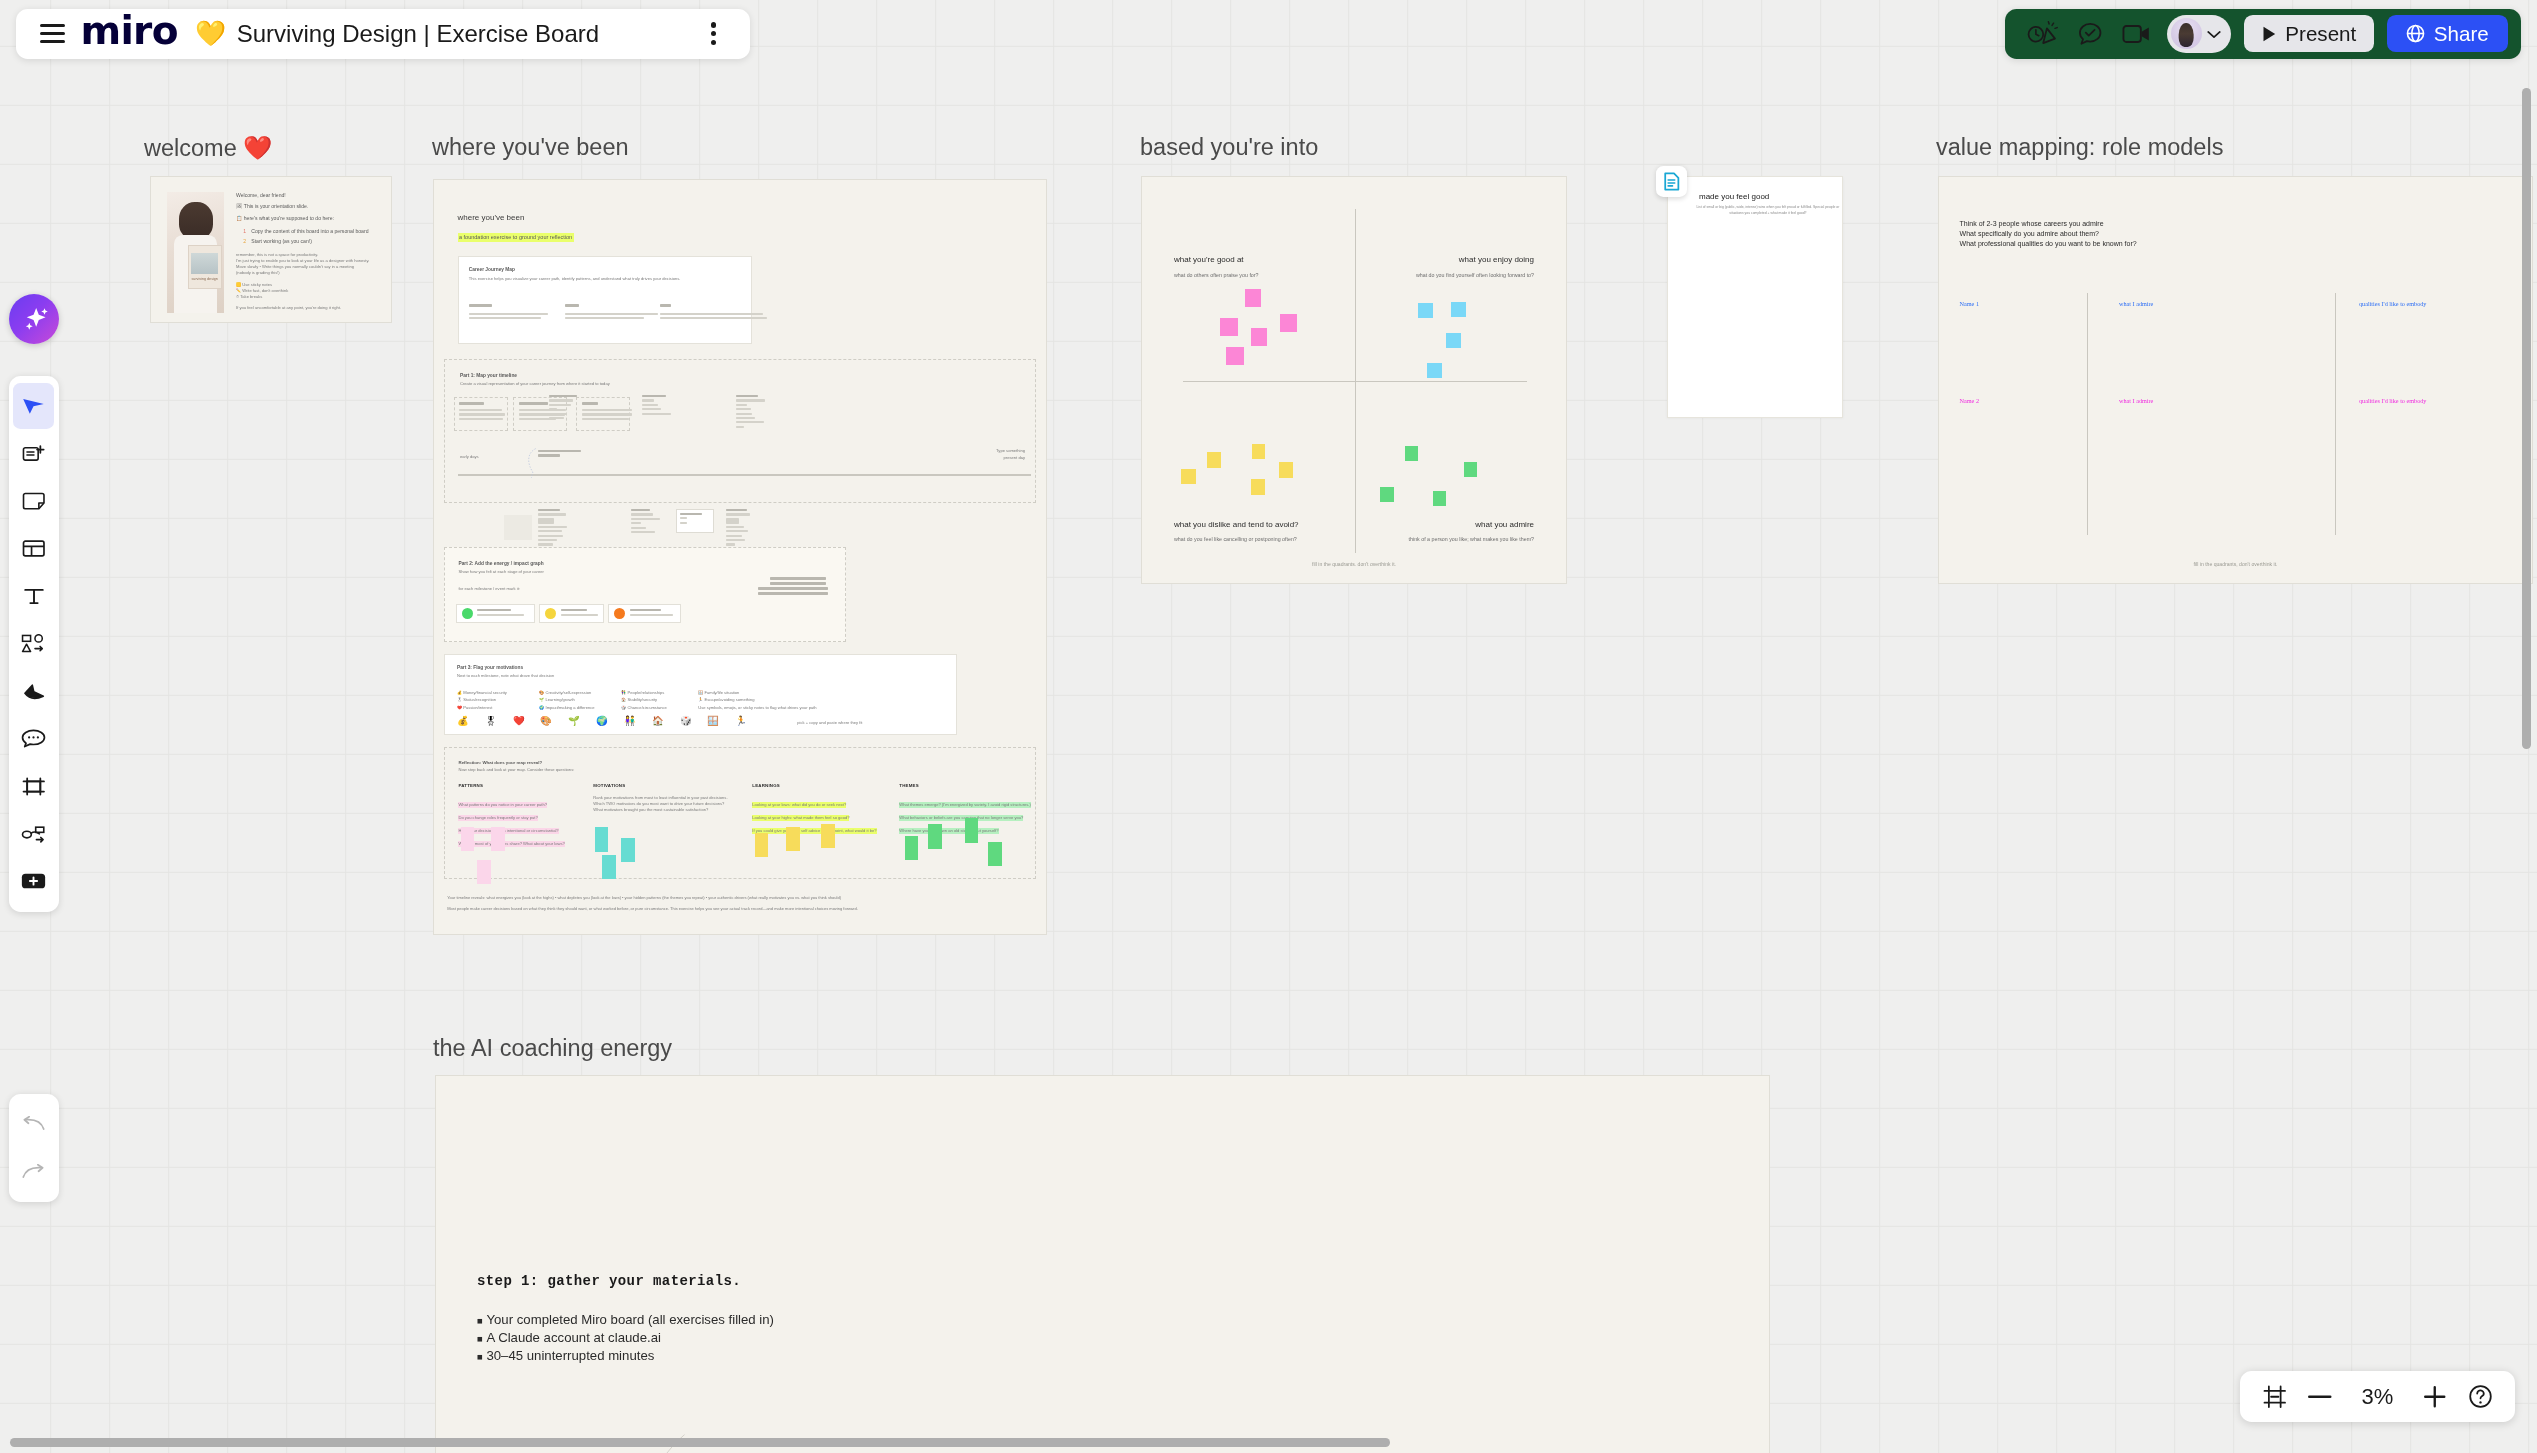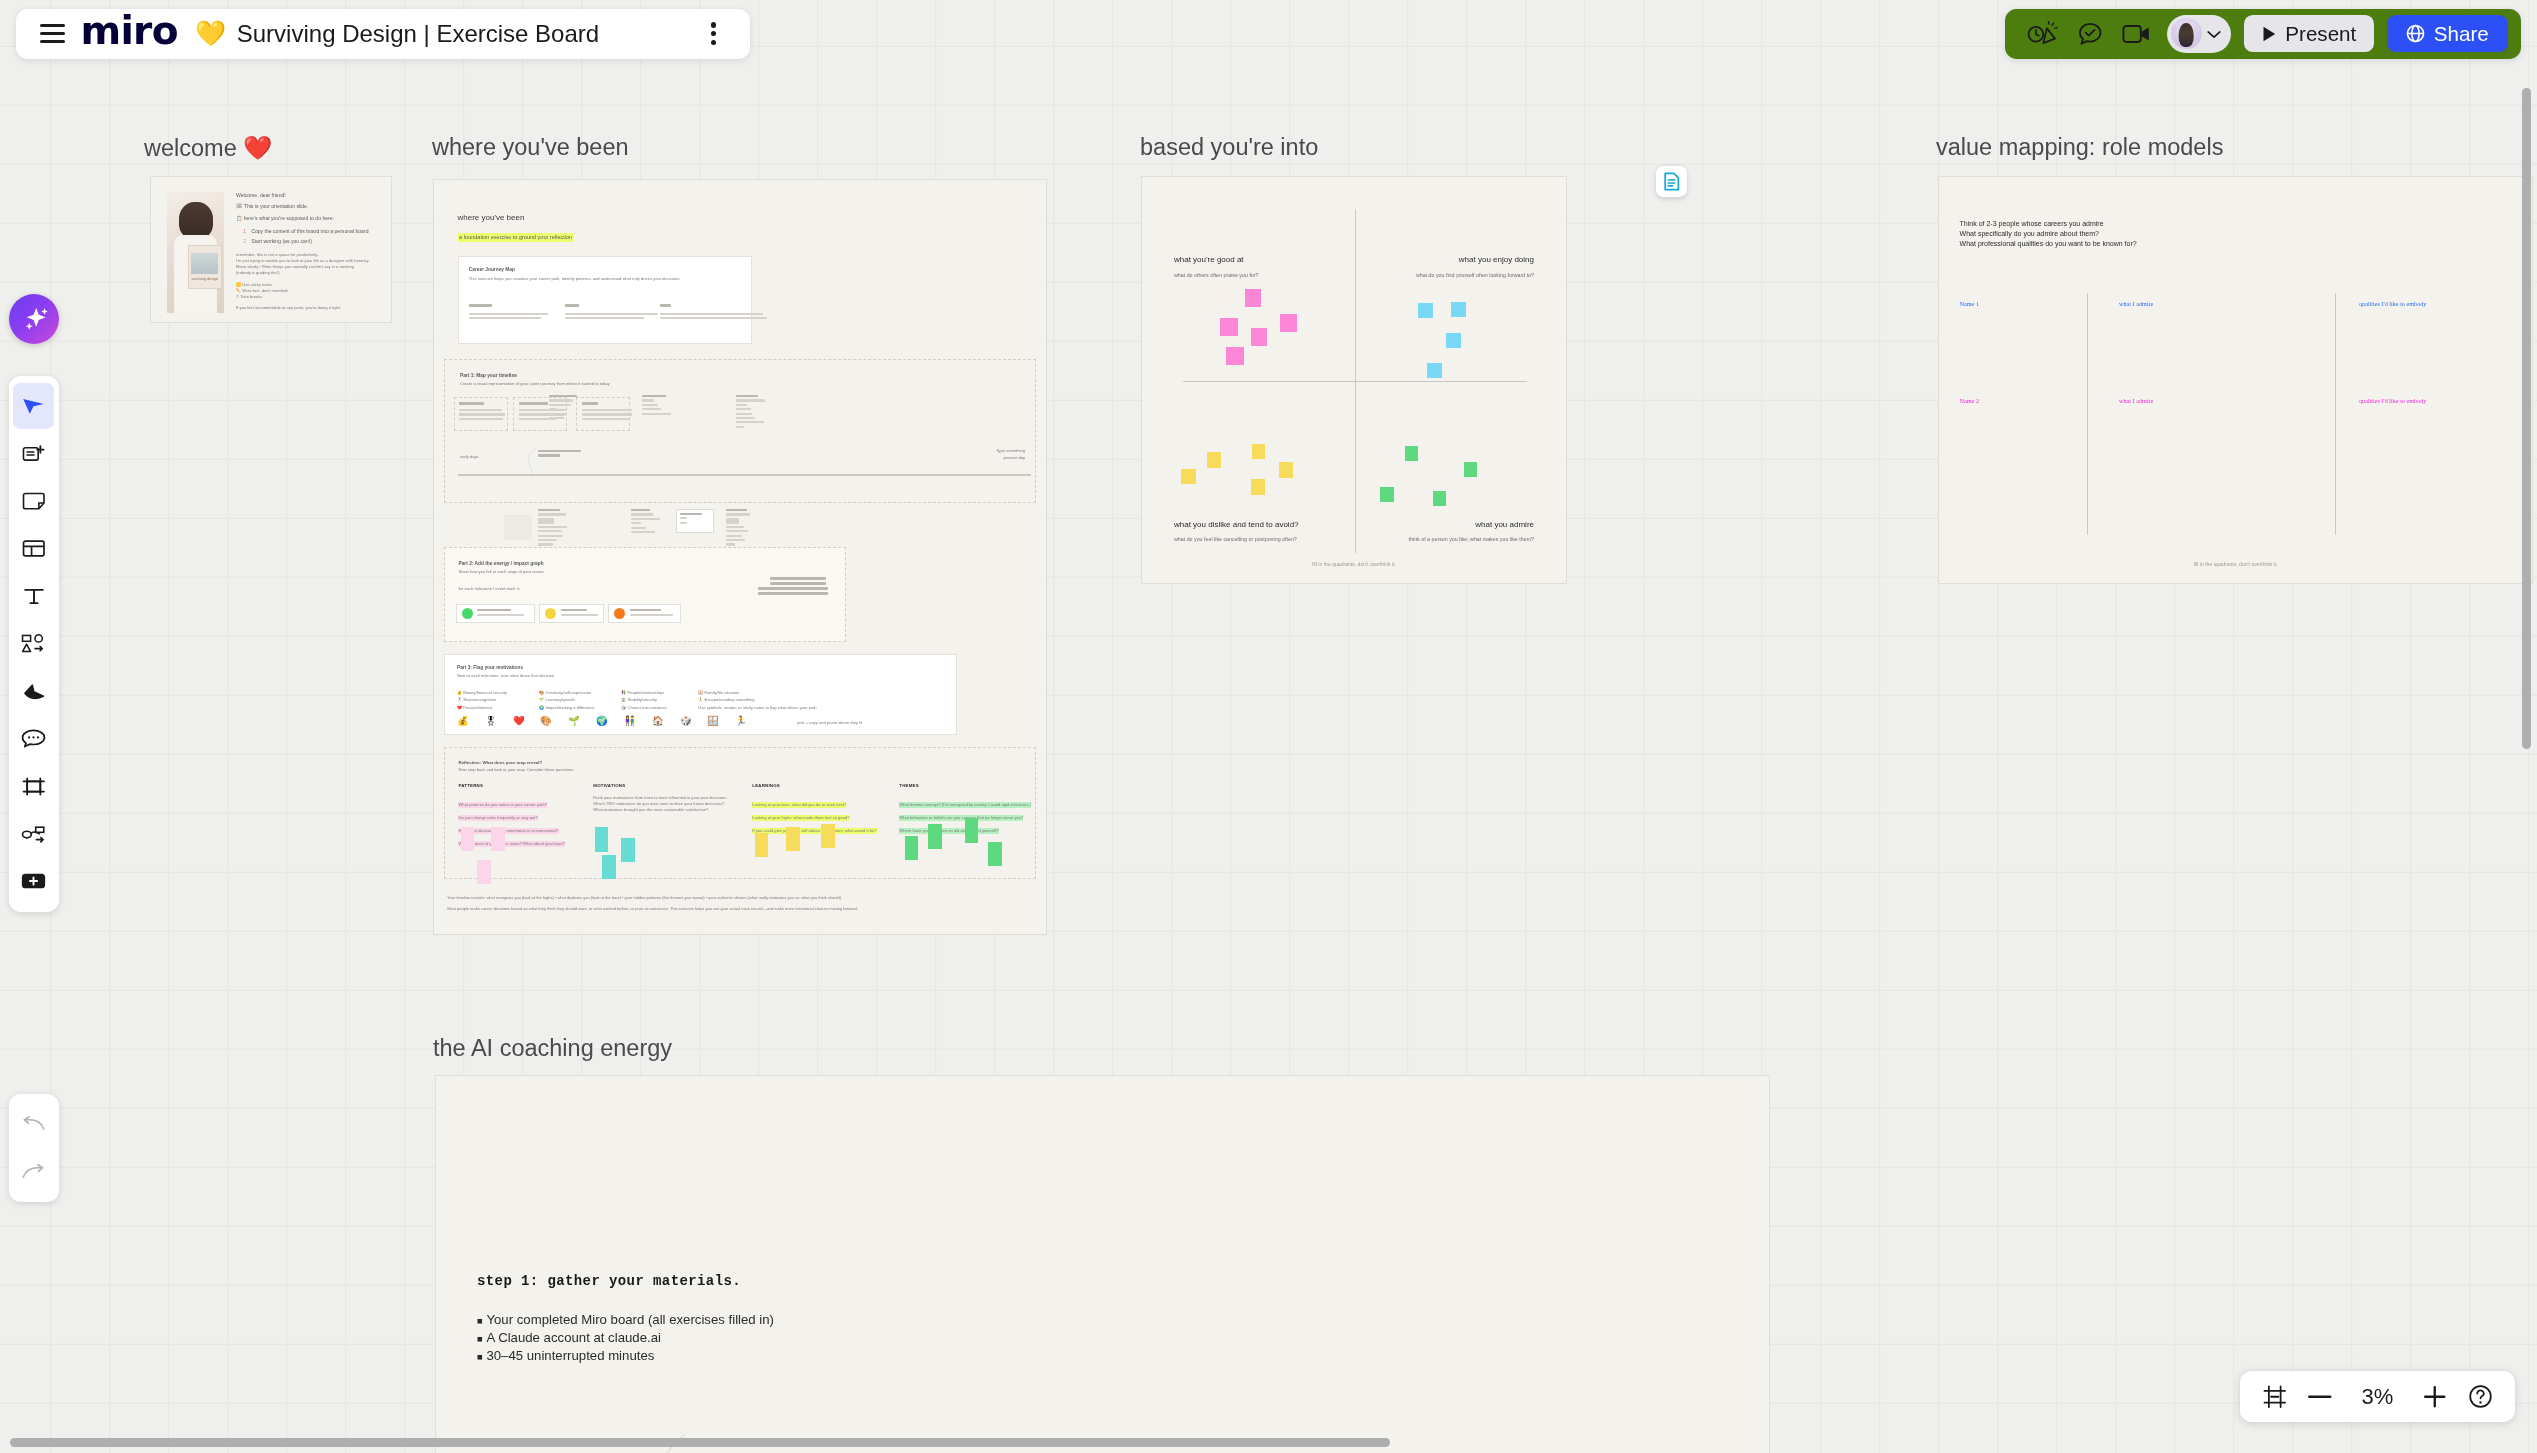--- a/index.html
+++ b/index.html
@@ -35,21 +35,21 @@
   .miro-logo { font-size: 39px; font-weight: 700; letter-spacing: -0.7px; color: #050038;
     font-family: "DejaVu Sans", sans-serif; line-height: 1; padding-bottom:5.9px;}
   .board-emoji { font-size: 25px; margin: 0 10.3px 0 17.6px; }
   .board-title { font-size: 24px; color: #1a1a1a; white-space: nowrap; }
   .kebab { margin-left: auto; margin-right: 34px; display:flex; flex-direction:column; gap:3.7px; cursor:pointer;}
   .kebab i { width: 5.1px; height: 5.1px; border-radius: 50%; background: #1a1a1a; display:block;}
 
   .topbar-right {
     position: absolute; right: 16px; top: 8.8px;
     height: 50px;
-    background: #4d7c0f; border-radius: 11.7px;
+    background: #14532d; border-radius: 11.7px;
     box-shadow: 0 1.5px 7.3px rgba(0,0,0,.10);
     display: flex; align-items: center; gap: 13.2px;
     padding: 0 13.2px 0 20.6px;
   }
   .tb-icon { width: 34px; height: 34px; display:flex; align-items:center; justify-content:center; cursor:pointer;}
   .avatar-chip {
     display: flex; align-items: center; gap: 4.4px;
     background: #e6e6ea; border-radius: 19px; padding: 3.7px 8.8px 3.7px 3.7px; cursor:pointer;
   }
   .avatar {
@@ -483,20 +483,24 @@
     <div class="q-title" style="right:32px;bottom:54px;">what you admire</div>
     <div class="q-sub" style="right:32px;bottom:41px;">think of a person you like; what makes you like them?</div>
     <div class="note" style="left:263px;top:269px;width:13.2px;height:14.7px;background:#5fd97f;"></div>
     <div class="note" style="left:322px;top:285px;width:13.2px;height:15.4px;background:#5fd97f;"></div>
     <div class="note" style="left:238px;top:310px;width:14px;height:15.4px;background:#5fd97f;"></div>
     <div class="note" style="left:291px;top:314px;width:13.2px;height:15.4px;background:#5fd97f;"></div>
 
     <div class="q-foot" style="left:50%;transform:translateX(-50%);bottom:16px;">fill in the quadrants. don't overthink it.</div>
   </div>
 
+  <div class="doc-card" style="left:1667px; top:176px; width:176px; height:242px;">
+    <div style="position:absolute;left:31px;top:14.7px;font-size:8px;color:#1a1a1a;white-space:nowrap;">made you feel good</div>
+    <div style="position:absolute;left:26.4px;top:28px;width:147px;font-size:3.4px;color:#8a8a8a;line-height:1.7;text-align:center;">List of small or big (public, wide, intense) wins when you felt proud or fulfilled. Special people or situations you completed + what made it feel good?</div>
+  </div>
   <div class="doc-badge" style="left:1656px; top:166px;">
     <svg width="17.6" height="19" viewBox="0 0 24 26" fill="none">
       <path d="M3 2h12l6 6v16H3z" stroke="#19a7d4" stroke-width="2.4" stroke-linejoin="round"></path>
       <path d="M7 11h9M7 15h9M7 19h6" stroke="#19a7d4" stroke-width="2.2" stroke-linecap="round"></path>
     </svg>
   </div>
 
   <div class="frame" style="left:1938px; top:176px; width:595px; height:408px;">
     <div class="vm-q" style="left:20.6px;top:43px;">Think of 2-3 people whose careers you admire</div>
     <div class="vm-q" style="left:20.6px;top:53px;">What specifically do you admire about them?</div>

